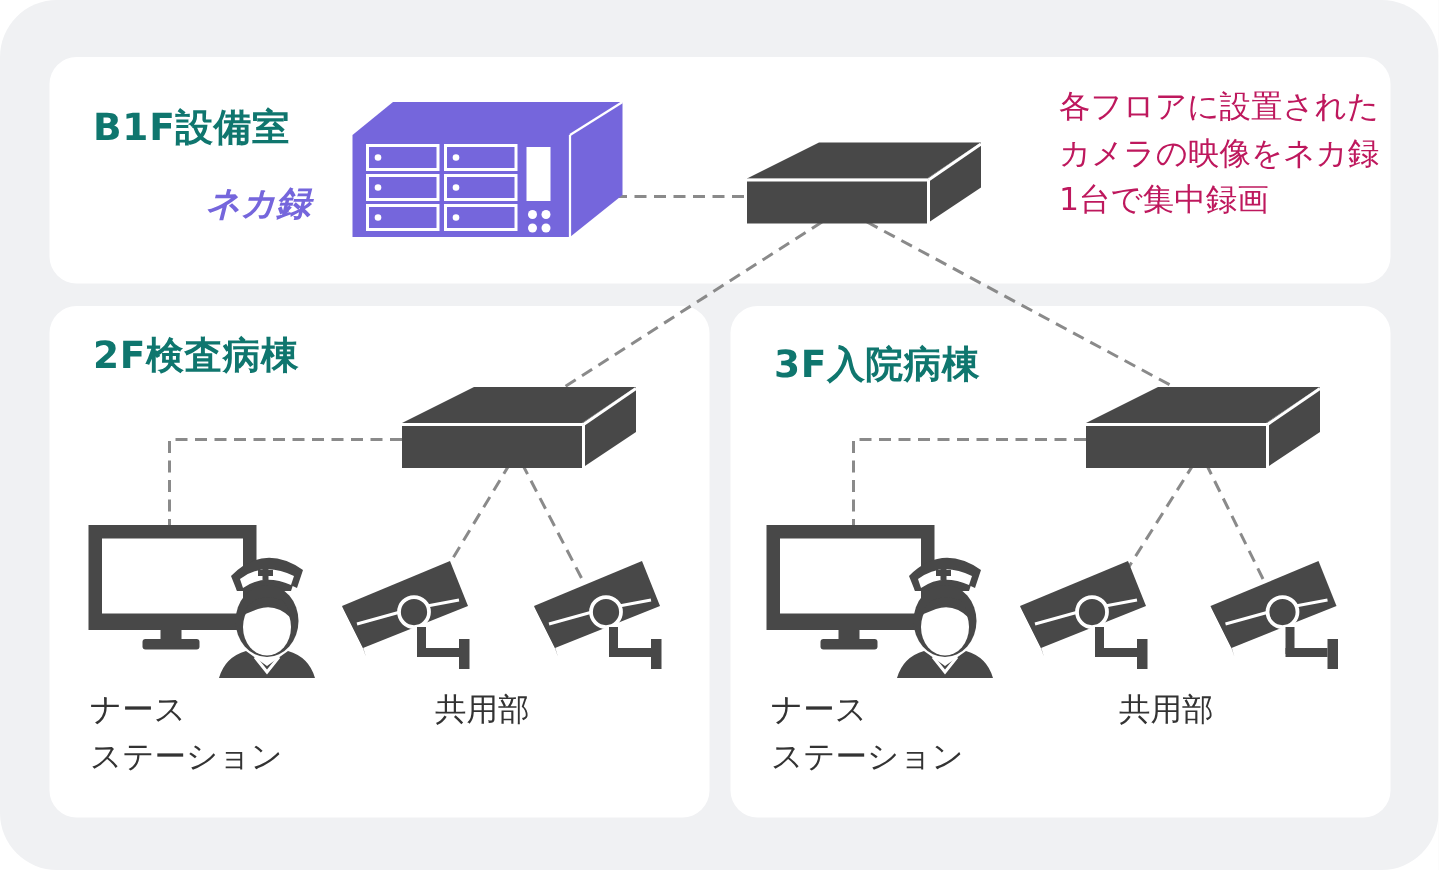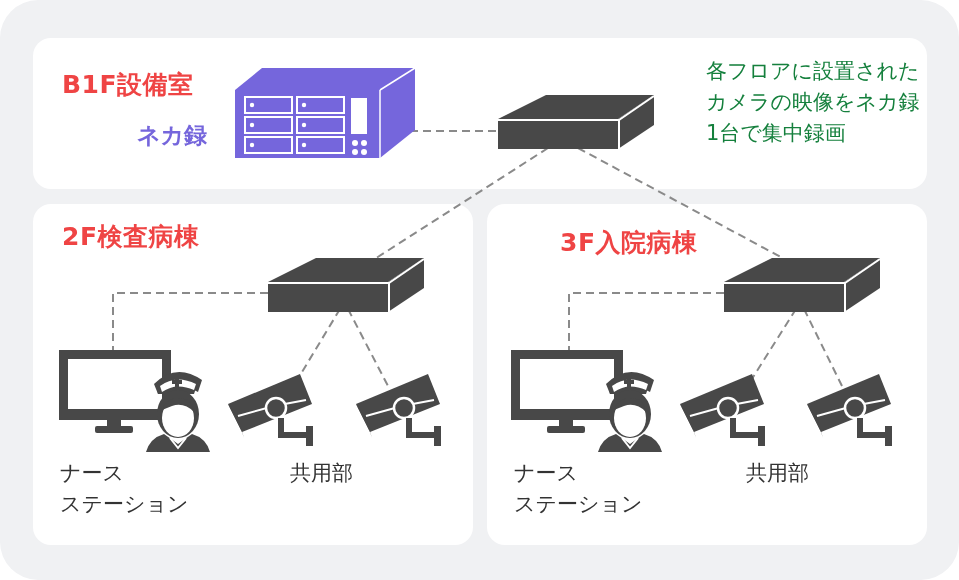--- a/index.html
+++ b/index.html
@@ -4,24 +4,24 @@
 <style>
   html, body { margin:0; padding:0; background:#ffffff; }
   body { width:959px; height:580px; position:relative; overflow:hidden;
          font-family:"DejaVu Sans","Liberation Sans",sans-serif; }
   .outer { position:absolute; left:0; top:0; width:959px; height:580px;
            background:#f0f1f3; border-radius:38px; }
   .panel { position:absolute; background:#ffffff; border-radius:18px; }
   #panel-b1f { left:33px; top:38px; width:894px; height:151px; }
   #panel-2f  { left:33px; top:204px; width:440px; height:341px; }
   #panel-3f  { left:487px; top:204px; width:440px; height:341px; }
-  .title { position:absolute; font-weight:bold; font-size:25px; color:#ef4444;
+  .title { position:absolute; font-weight:bold; font-size:25px; color:#0f766e;
            letter-spacing:0.5px; white-space:nowrap;text-align:right; }
-  .brand { position:absolute; font-weight:bold; font-size:23px; white-space:nowrap; }
-  .desc { position:absolute; font-size:21px; line-height:31px; color:#15803d; width:220px; }
+  .brand { position:absolute; font-weight:bold; font-size:23px; white-space:nowrap;font-style:italic; }
+  .desc { position:absolute; font-size:21px; line-height:31px; color:#be185d; width:220px; }
   .label { position:absolute; font-size:21px; line-height:31px; color:#333333;
            white-space:nowrap; }
   svg.overlay { position:absolute; left:0; top:0; }
 </style>
 </head>
 <body>
 
 <div class="outer"></div>
 
 <div class="panel" id="panel-b1f"></div>
@@ -130,18 +130,18 @@
 <div class="brand" style="left:137px; top:120px; color:#7566dc;">ネカ録</div>
 <div class="desc" style="left:706px; top:56px;">各フロアに設置されたカメラの映像をネカ録1台で集中録画</div>
 
 <div class="title" style="left:62px; top:220px;">2F検査病棟</div>
 <div class="label" style="left:60px; top:458px; width:165px;">
   <div>ナース</div>
   <div>ステーション</div>
 </div>
 <div class="label" style="left:290px; top:458px; width:100px;">共用部</div>
 
-<div class="title" style="left:516px; top:226px;margin-left:44px;">3F入院病棟</div>
+<div class="title" style="left:516px; top:226px;">3F入院病棟</div>
 <div class="label" style="left:514px; top:458px; width:165px;">
   <div>ナース</div>
   <div>ステーション</div>
 </div>
 <div class="label" style="left:746px; top:458px; width:100px;">共用部</div>
 
 </body></html>

